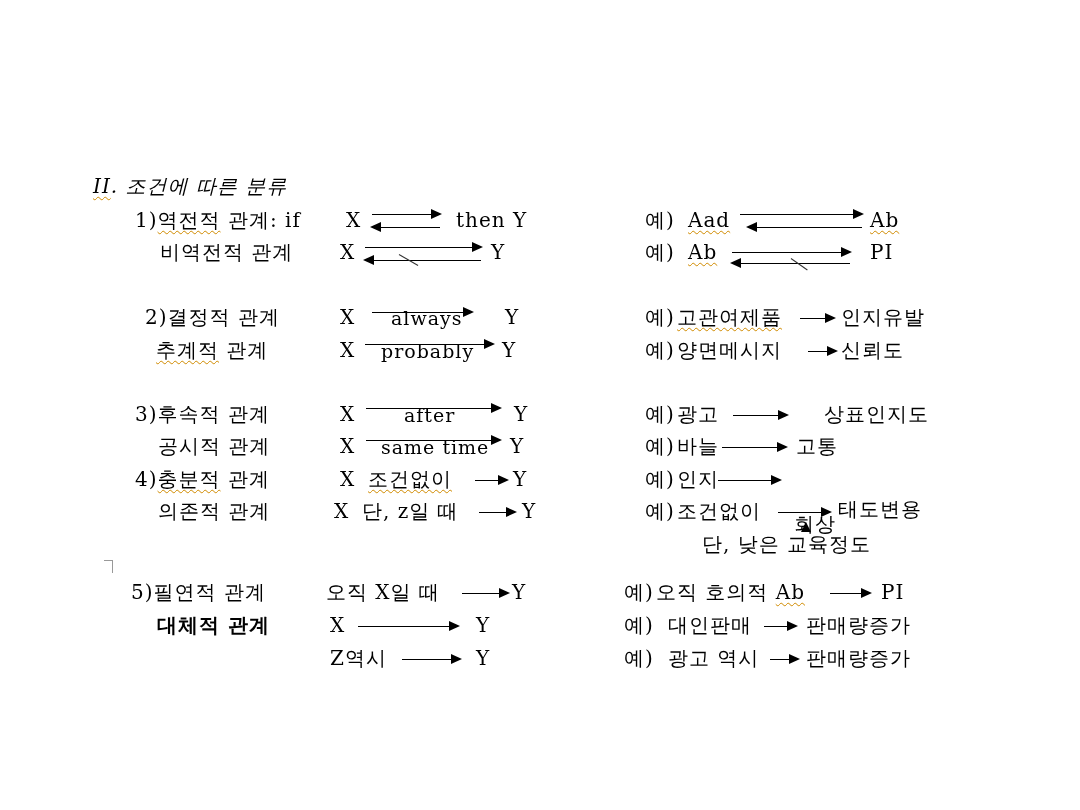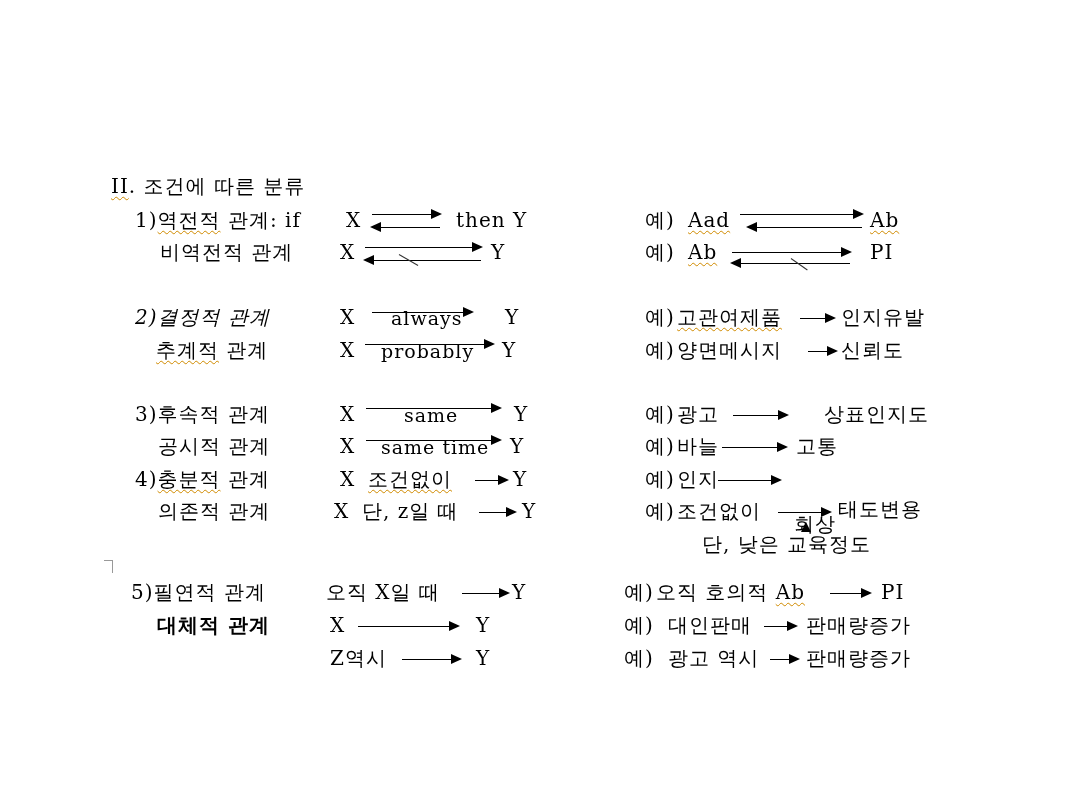--- a/index.html
+++ b/index.html
@@ -14,21 +14,21 @@
       border-right: 11px solid #000; border-top: 5px solid transparent; border-bottom: 5px solid transparent; }
     .slash { position: absolute; height: 0; border-top: 1px solid #333; transform-origin: left center; }
     .uparr { position: absolute; width: 0; height: 0;
       border-bottom: 10px solid #000; border-left: 5px solid transparent; border-right: 5px solid transparent; }
     .corner { position: absolute; width: 8px; height: 12px; border-top: 1px solid #999; border-right: 1px solid #999; }
     .small { font-size: 19px; }
   </style>
 </head>
 <body>
 
-<div class="t" style="left:111px;top:174px;">
+<div class="t" style="left:93px;top:174px;font-style:italic;">
   <span class="sq">II</span><span>. 조건에 따른 분류</span>
 </div>
 
 <div class="t" style="left:135px;top:208px;">
   <span>1)</span><span class="sq">역전적</span><span> 관계: if</span>
 </div>
 <div class="t" style="left:346px;top:208px;">X</div>
 <div class="arr r" style="left:372px;top:214px;width:68px;"></div>
 <div class="arr l" style="left:372px;top:227px;width:68px;"></div>
 <div class="t" style="left:456px;top:208px;">then Y</div>
@@ -46,21 +46,21 @@
 <div class="slash" style="left:399px;top:254px;width:22px;transform:rotate(30deg);"></div>
 <div class="t" style="left:491px;top:240px;">Y</div>
 
 <div class="t" style="left:645px;top:240px;">예)</div>
 <div class="t sq" style="left:688px;top:240px;">Ab</div>
 <div class="arr r" style="left:732px;top:252px;width:118px;"></div>
 <div class="arr l" style="left:732px;top:263px;width:118px;"></div>
 <div class="slash" style="left:791px;top:258px;width:20px;transform:rotate(35deg);"></div>
 <div class="t" style="left:870px;top:240px;">PI</div>
 
-<div class="t" style="left:135px;top:305px;font-style:italic;">2)결정적 관계</div>
+<div class="t" style="left:145px;top:305px;">2)결정적 관계</div>
 <div class="t" style="left:340px;top:305px;">X</div>
 <div class="arr r" style="left:372px;top:312px;width:100px;"></div>
 <div class="t small" style="left:391px;top:306px;">always</div>
 <div class="t" style="left:505px;top:305px;">Y</div>
 
 <div class="t" style="left:645px;top:305px;">예)</div>
 <div class="t sq" style="left:677px;top:305px;">고관여제품</div>
 <div class="arr r" style="left:800px;top:318px;width:34px;"></div>
 <div class="t" style="left:841px;top:305px;">인지유발</div>
 
@@ -73,21 +73,21 @@
 <div class="t" style="left:502px;top:338px;">Y</div>
 
 <div class="t" style="left:645px;top:338px;">예)</div>
 <div class="t" style="left:677px;top:338px;">양면메시지</div>
 <div class="arr r" style="left:808px;top:351px;width:28px;"></div>
 <div class="t" style="left:841px;top:338px;">신뢰도</div>
 
 <div class="t" style="left:135px;top:402px;">3)후속적 관계</div>
 <div class="t" style="left:340px;top:402px;">X</div>
 <div class="arr r" style="left:366px;top:408px;width:134px;"></div>
-<div class="t small" style="left:404px;top:403px;">same</div>
+<div class="t small" style="left:404px;top:403px;">after</div>
 <div class="t" style="left:514px;top:402px;">Y</div>
 
 <div class="t" style="left:645px;top:402px;">예)</div>
 <div class="t" style="left:677px;top:402px;">광고</div>
 <div class="arr r" style="left:733px;top:415px;width:54px;"></div>
 <div class="t" style="left:824px;top:402px;">상표인지도</div>
 
 <div class="t" style="left:158px;top:434px;">공시적 관계</div>
 <div class="t" style="left:340px;top:434px;">X</div>
 <div class="arr r" style="left:366px;top:440px;width:134px;"></div>

